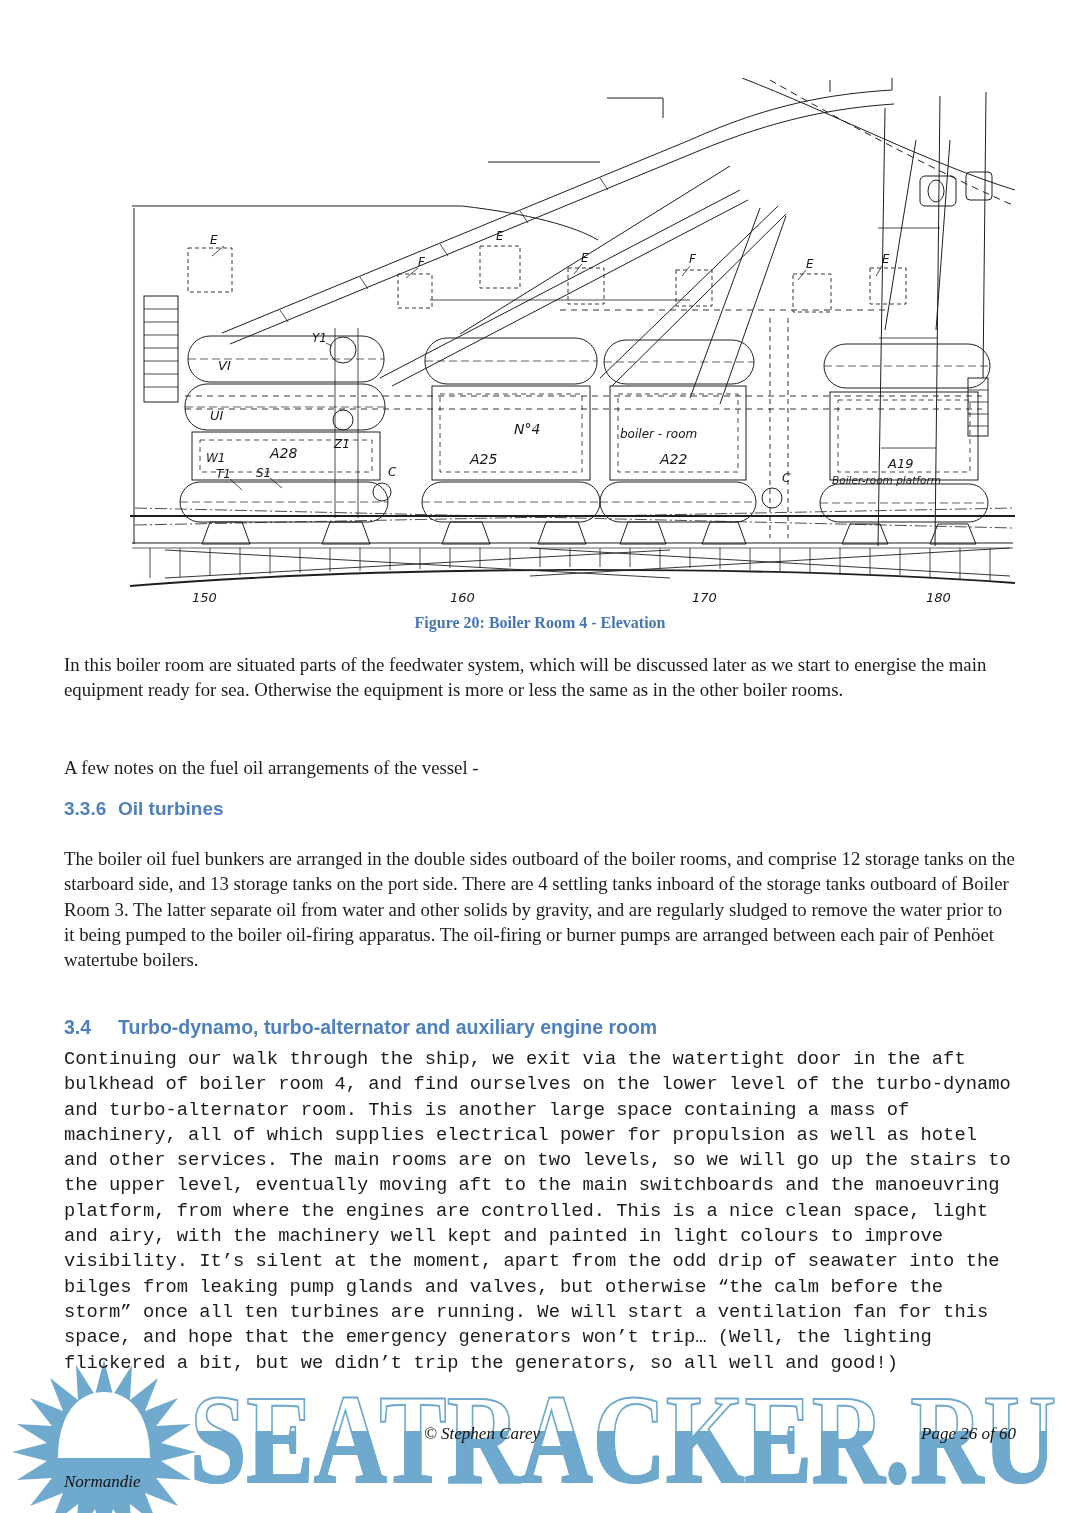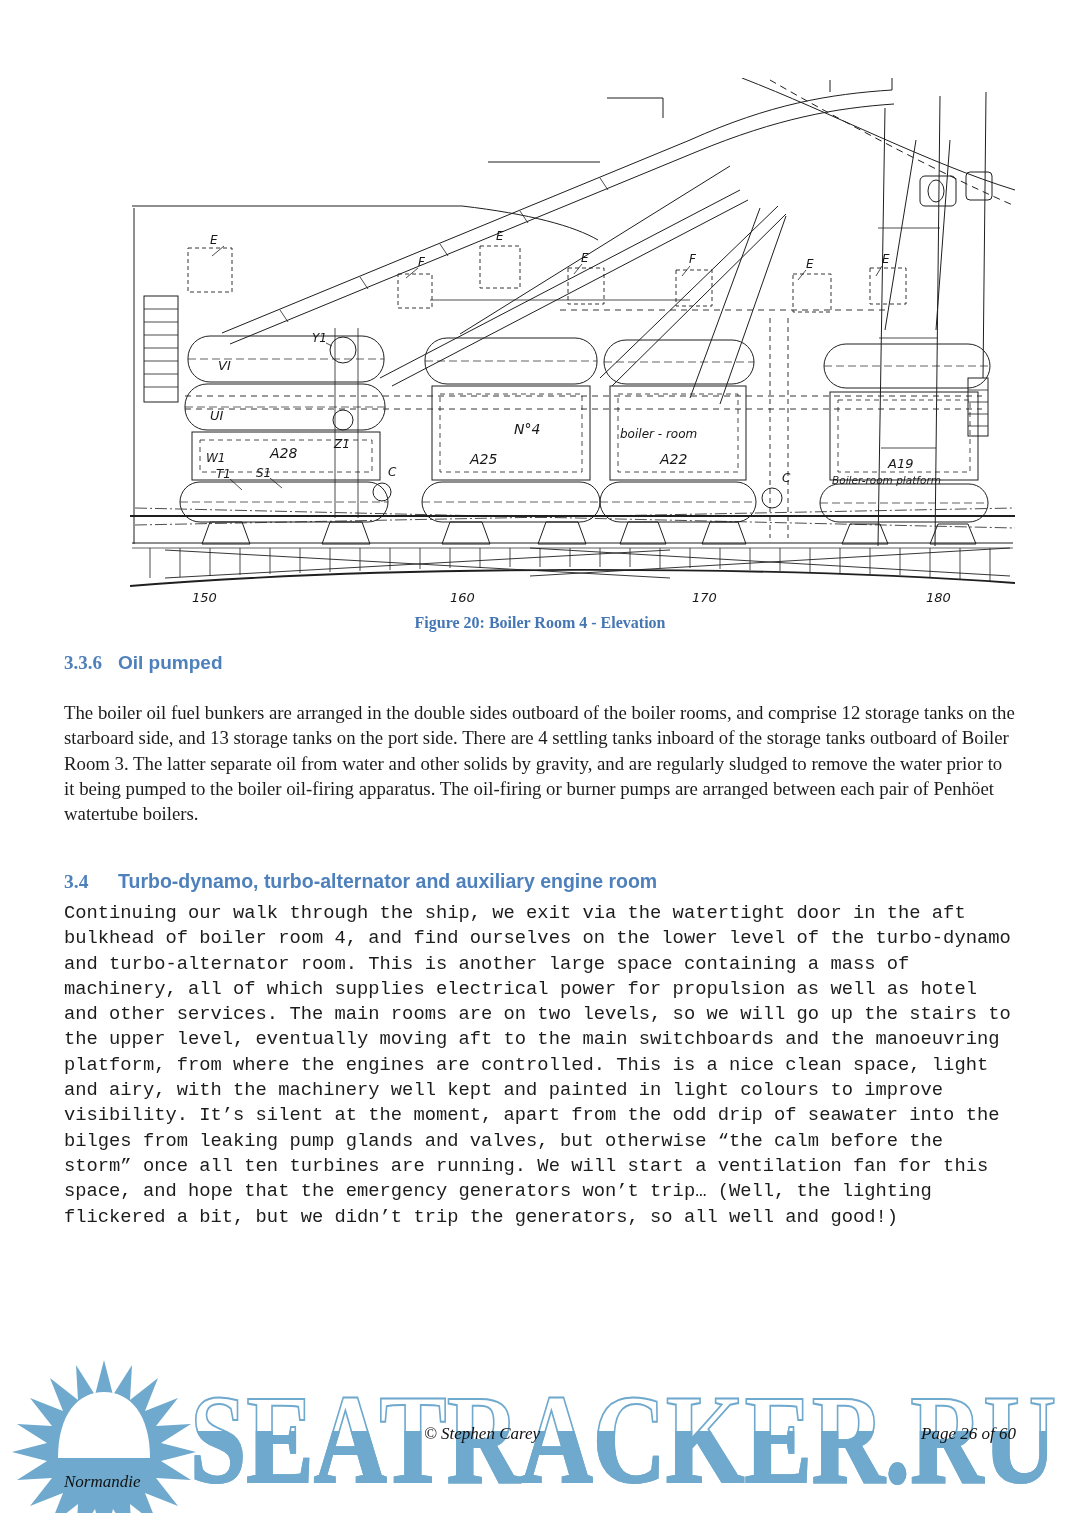--- a/index.html
+++ b/index.html
@@ -20,21 +20,21 @@
     font-weight:bold;font-size:16px;color:var(--caption);
   }
   .content{position:absolute;left:64px;top:652px;width:952px;z-index:2;}
   .content p{margin:0;font-size:18.8px;line-height:25.3px;overflow:visible;}
   p.intro{height:76px;margin-bottom:27px;}
   p.notes{height:25px;margin-bottom:18px;}
   h2{
     margin:0;font-family:"Liberation Sans", sans-serif;font-weight:bold;
     color:var(--accent);
   }
-  h2 .hnum{display:inline-block;min-width:54px;font-family:Liberation Serif, serif;}
+  h2 .hnum{display:inline-block;min-width:54px;}
   .h336{font-size:19px;height:24px;margin-bottom:6px;}
   .h34{font-size:19.5px;height:26px;margin-bottom:5px;}
   p.s1body{height:152px;margin-bottom:18px;margin-top:24px;}
   p.s2body{height:278px;font-family:Liberation Mono, monospace;}
   .watermark{
     position:absolute;left:190px;top:1366px;z-index:1;white-space:nowrap;
     font-family:"Liberation Serif", serif;font-weight:bold;font-size:128px;
     letter-spacing:0px;transform:scaleX(0.79);transform-origin:left center;
     background:linear-gradient(180deg,#ffffff 0%,#ffffff 44%,var(--wm) 44%,var(--wm) 100%);
     -webkit-background-clip:text;background-clip:text;color:transparent;
@@ -183,22 +183,24 @@
       <text x="320" y="524" font-size="13">160</text>
       <text x="562" y="524" font-size="13">170</text>
       <text x="796" y="524" font-size="13">180</text>
     </g>
   </g>
 </svg>
 
 <div class="caption">Figure 20: Boiler Room 4 - Elevation</div>
 
 <div class="content">
-
-  <h2 class="h336"><span class="hnum">3.3.6</span><span>Oil pumped</span></h2>
+  <p class="intro">In this boiler room are situated parts of the feedwater system, which will be discussed later as we start to energise the main equipment ready for sea.  Otherwise the equipment is more or less the same as in the other boiler rooms.</p>
+  <p class="notes">A few notes on the fuel oil arrangements of the vessel -</p>
+
+  <h2 class="h336"><span class="hnum">3.3.6</span><span>Oil turbines</span></h2>
   <p class="s1body">The boiler oil fuel bunkers are arranged in the double sides outboard of the boiler rooms, and comprise 12 storage tanks on the starboard side, and 13 storage tanks on the port side.  There are 4 settling tanks inboard of the storage tanks outboard of Boiler Room 3.  The latter separate oil from water and other solids by gravity, and are regularly sludged to remove the water prior to it being pumped to the boiler oil-firing apparatus.  The oil-firing or burner pumps are arranged between each pair of Penhöet watertube boilers.</p>
 
   <h2 class="h34"><span class="hnum">3.4</span><span>Turbo-dynamo, turbo-alternator and auxiliary engine room</span></h2>
   <p class="s2body">Continuing our walk through the ship, we exit via the watertight door in the aft bulkhead of boiler room 4, and find ourselves on the lower level of the turbo-dynamo and turbo-alternator room.  This is another large space containing a mass of machinery, all of which supplies electrical power for propulsion as well as hotel and other services.  The main rooms are on two levels, so we will go up the stairs to the upper level, eventually moving aft to the main switchboards and the manoeuvring platform, from where the engines are controlled.  This is a nice clean space, light and airy, with the machinery well kept and painted in light colours to improve visibility.  It’s silent at the moment, apart from the odd drip of seawater into the bilges from leaking pump glands and valves, but otherwise “the calm before the storm” once all ten turbines are running.  We will start a ventilation fan for this space, and hope that the emergency generators won’t trip…  (Well, the lighting flickered a bit, but we didn’t trip the generators, so all well and good!)</p>
 </div>
 
 <div class="watermark">SEATRACKER.RU</div>
 
 <svg class="sun" viewBox="0 0 200 200">
   <polygon fill="#6fa9cd" points="192,100 157,109 187,128 152,126 174,154 141,141 154,174 126,152 128,187 109,157 100,192 91,157 72,187 74,152 46,174 59,141 26,154 48,126 13,128 43,109 8,100 43,91 13,72 48,74 26,46 59,59 46,26 74,48 72,13 91,43 100,8 109,43 128,13 126,48 154,26 141,59 174,46 152,74 187,72 157,91"></polygon>

